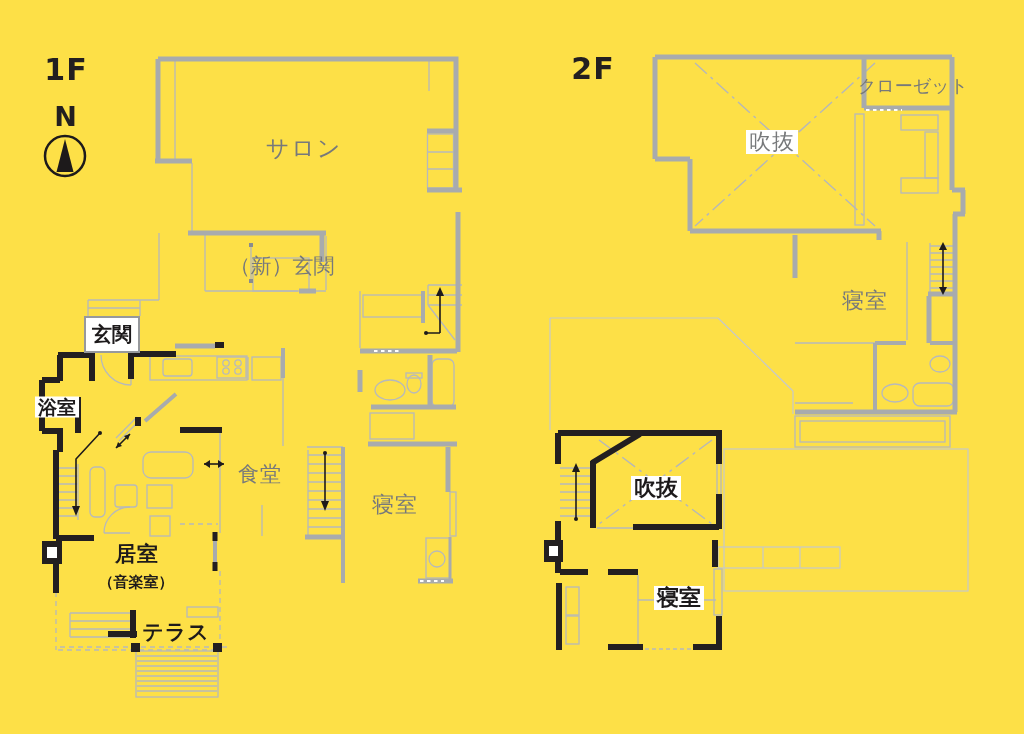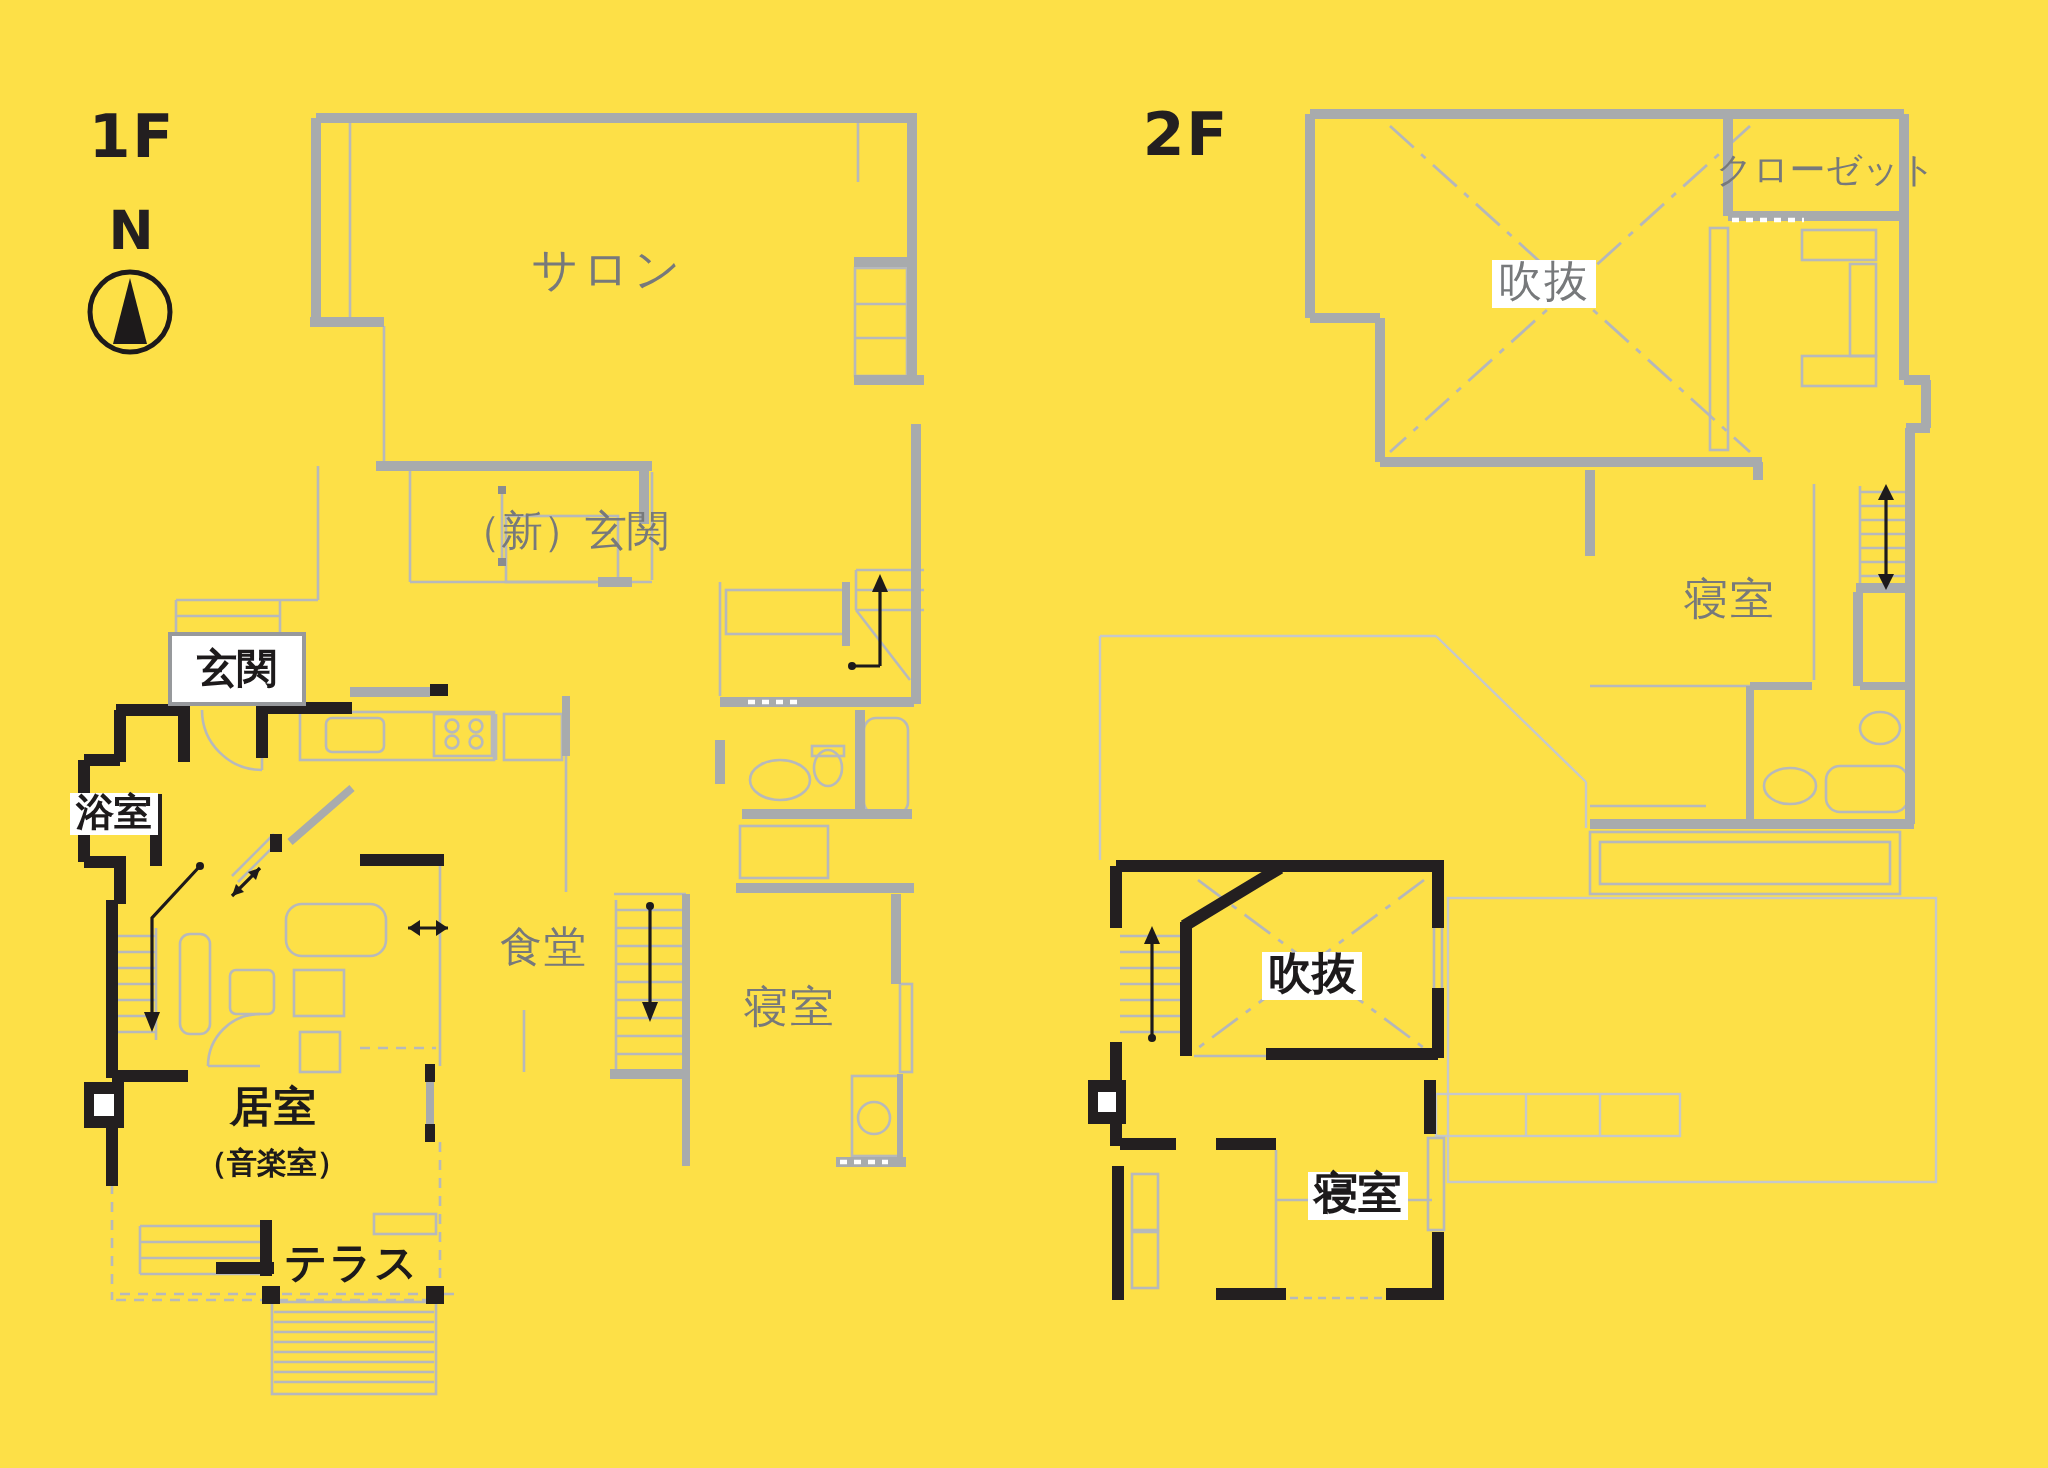--- a/index.html
+++ b/index.html
@@ -5,21 +5,21 @@
   html,body{margin:0;padding:0;background:#fff;}
   .stage{position:relative;width:1024px;height:734px;background:#fde047;overflow:hidden;
          font-family:"DejaVu Sans","Liberation Sans",sans-serif;}
   .stage svg{position:absolute;left:0;top:0;}
   .lbl{position:absolute;transform:translate(-50%,-50%);white-space:nowrap;
        color:#77797b;line-height:1;text-align:center;}
   .lbl.bold{color:#1d1a1b;font-weight:bold;}
   .lbl.bg{background:#fff;padding:1px 3px;}
   .title{position:absolute;transform:translate(-50%,-50%);font-weight:bold;color:#231f20;
          font-size:30px;letter-spacing:1px;white-space:nowrap;}
-  .entrance-box{position:absolute;left:84px;top:316px;width:69px;height:37px;background:#fff;
+  .entrance-box{position:absolute;left:84px;top:316px;width:56px;height:37px;background:#fff;
        border:2px solid #97999c;box-sizing:border-box;display:flex;align-items:center;
        justify-content:center;font-weight:bold;font-size:20px;color:#1d1a1b;}
 </style>
 </head>
 <body>
 
 <div class="stage">
 
 <svg width="1024" height="734" viewBox="0 0 1024 734">
 
@@ -201,27 +201,27 @@
 
   <g>
     <circle cx="65" cy="156" r="20" fill="none" stroke="#1d1a1b" stroke-width="2.5"></circle>
     <polygon points="65,139 73.5,172 56.5,172" fill="#1d1a1b"></polygon>
   </g>
 </svg>
 
   <div class="title" style="left:66px;top:69px;">1F</div>
   <div class="title" style="left:66px;top:116px;font-size:27px;">N</div>
 
-  <div class="lbl" style="left:304px;top:136px;font-size:23px;letter-spacing:2px;">サロン</div>
+  <div class="lbl" style="left:304px;top:148px;font-size:23px;letter-spacing:2px;">サロン</div>
   <div class="lbl" style="left:258px;top:266px;font-size:21px;padding-left:48px;">（新）玄関</div>
   <div class="entrance-box">
       <span>玄関</span>
     </div>
   <div class="lbl bold bg" style="left:57px;top:407px;font-size:19px;">浴室</div>
-  <div class="lbl" style="left:272px;top:474px;font-size:21px;letter-spacing:1px;">食堂</div>
+  <div class="lbl" style="left:260px;top:474px;font-size:21px;letter-spacing:1px;">食堂</div>
   <div class="lbl" style="left:395px;top:505px;font-size:22px;letter-spacing:1px;">寝室</div>
   <div class="lbl bold" style="left:137px;top:554px;font-size:21px;letter-spacing:1px;">居室</div>
   <div class="lbl bold" style="left:136px;top:582px;font-size:15px;">（音楽室）</div>
   <div class="lbl bold" style="left:176px;top:632px;font-size:21px;letter-spacing:1px;">テラス</div>
 
   <div class="title" style="left:593px;top:68px;">2F</div>
   <div class="lbl" style="left:913px;top:86px;font-size:18px;">クローゼット</div>
   <div class="lbl bg" style="left:772px;top:142px;font-size:22px;letter-spacing:1px;">吹抜</div>
   <div class="lbl" style="left:865px;top:301px;font-size:22px;letter-spacing:1px;">寝室</div>
   <div class="lbl bold bg" style="left:656px;top:488px;font-size:22px;">吹抜</div>

